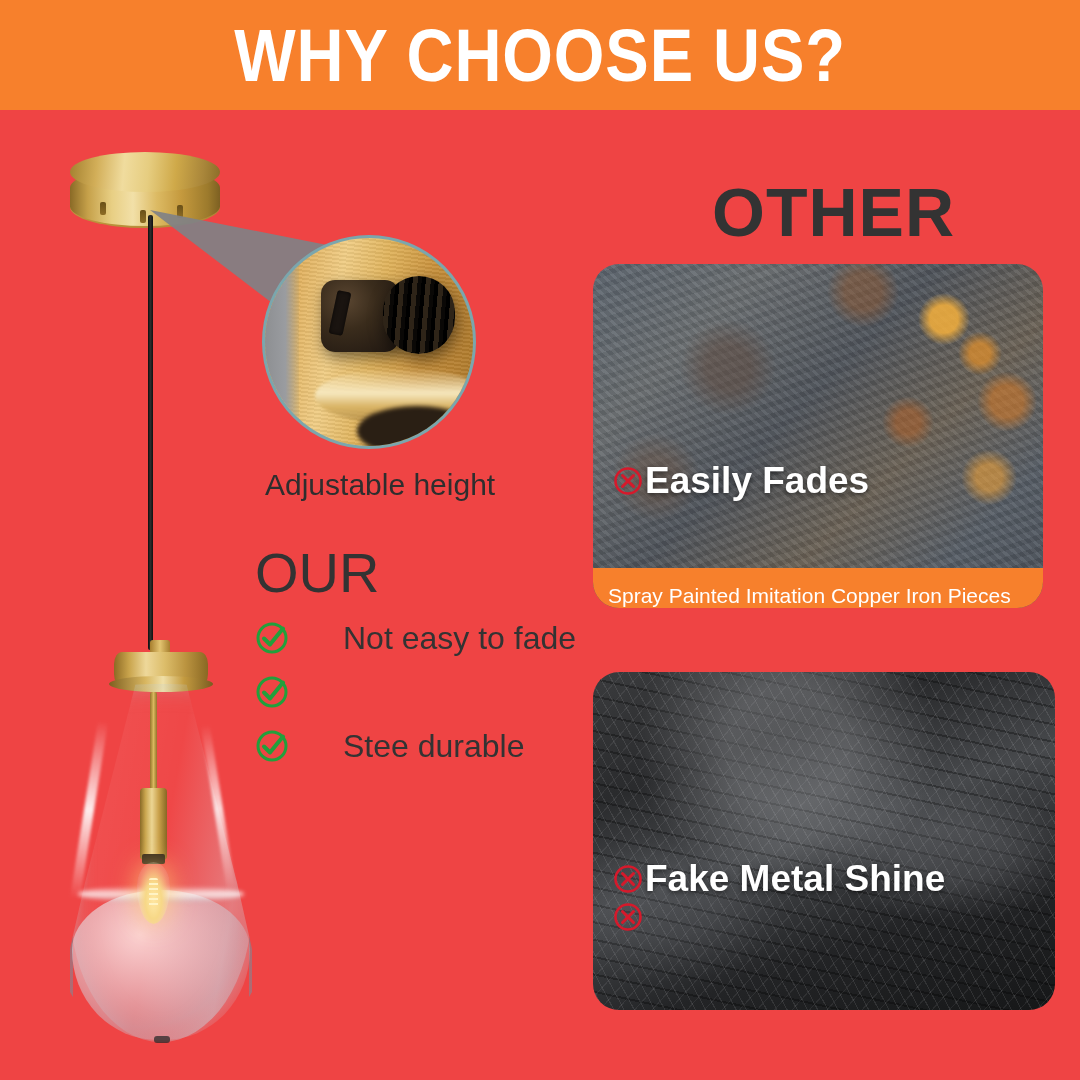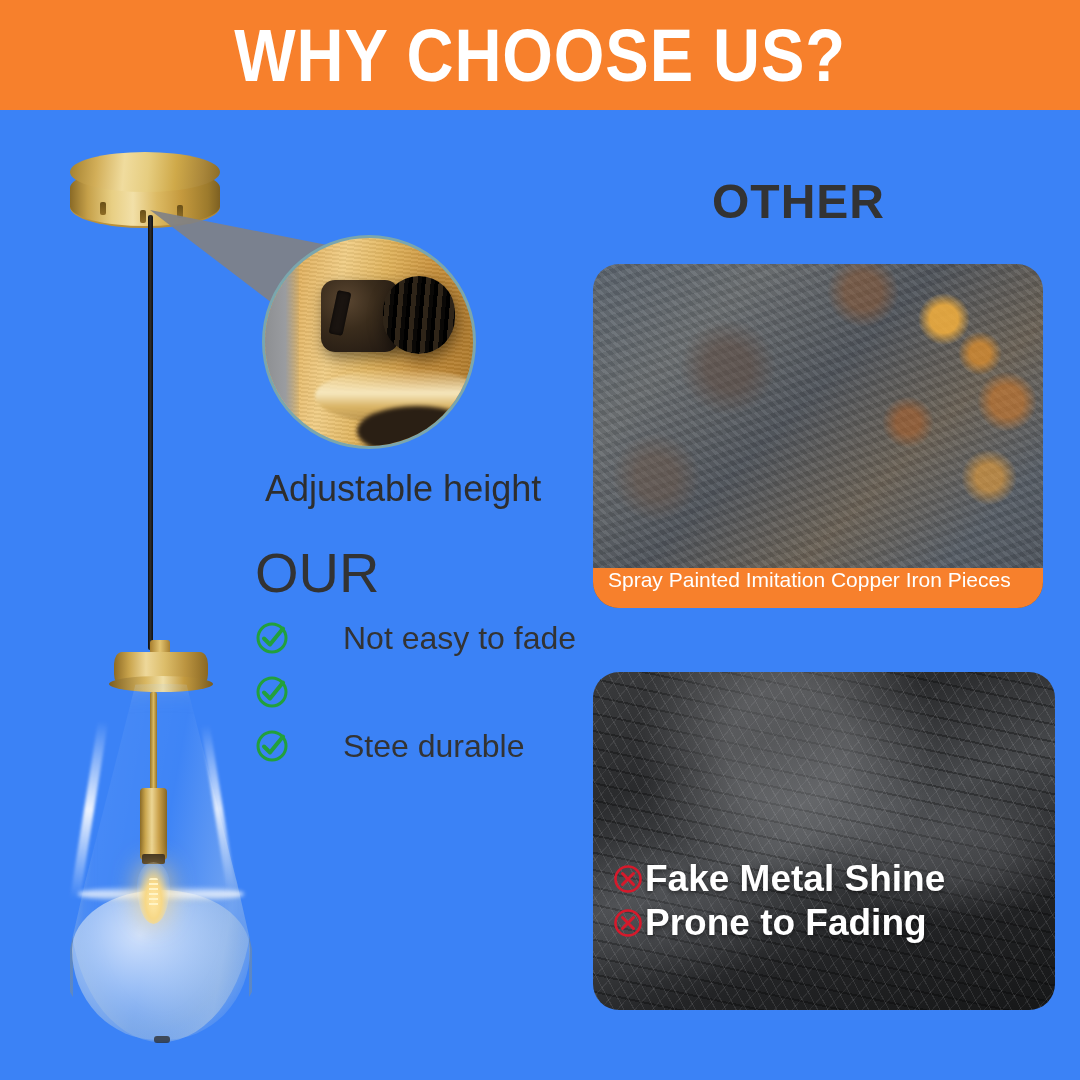--- a/index.html
+++ b/index.html
@@ -4,21 +4,21 @@
 <style>
   html, body {
     margin: 0;
     padding: 0;
     background: #ffffff;
   }
   #page {
     position: relative;
     width: 1080px;
     height: 1080px;
-    background: #3b82f6;
+    background: #ef4444;
     font-family: "Liberation Sans", sans-serif;
     overflow: hidden;
   }
 
   
   #header-banner {
     position: absolute;
     left: 0; top: 0;
     width: 1080px;
     height: 110px;
@@ -135,21 +135,21 @@
     filter: blur(1.4px);
   }
   #mag-dark-bottom {
     position: absolute; left: 92px; top: 168px; width: 120px; height: 50px;
     border-radius: 50%; background: #2a1f14; filter: blur(2px);
   }
 
   
   #adjustable-label {
     position: absolute; left: 265px; top: 358px;
-    font-size: 36px; color: #2e2e2e; font-weight: 400;
+    font-size: 30px; color: #2e2e2e; font-weight: 400;
     white-space: nowrap;
   }
 
   
   #pendant { position: absolute; left: 62px; top: 530px; width: 220px; height: 420px; }
   #pend-collar-top {
     position: absolute; left: 88px; top: 0; width: 20px; height: 14px;
     background: linear-gradient(90deg,#a87f2e,#e3c471,#a87f2e); border-radius: 3px;
   }
   #pend-collar {
@@ -246,21 +246,21 @@
     display: flex; align-items: center;
     margin: 0 0 8px 0;
     height: 46px;
   }
   .check-icon { width: 34px; height: 34px; margin-right: 14px; flex: 0 0 auto; }
   .our-text { font-size: 32px; color: #333333; font-weight: 400; white-space: nowrap; margin-left: 40px; }
 
   
   #other-heading {
     position: absolute; left: 712px; top: 178px;
-    font-size: 48px; font-weight: bold; color: #333333;
+    font-size: 68px; font-weight: bold; color: #333333;
     letter-spacing: 1px; line-height: 1; text-align: right;
   }
 
   .compare-card {
     position: absolute;
     width: 450px;
     border-radius: 26px;
     overflow: hidden;
   }
   #card-other-1 { left: 593px; top: 264px; height: 344px; }
@@ -307,21 +307,21 @@
   .card-bullet-text {
     font-size: 37px; font-weight: bold; color: #ffffff;
     white-space: nowrap;
     text-shadow: 0 2px 5px rgba(0,0,0,0.55);
   }
 
   .card-caption {
     position: absolute; left: 0; bottom: 0; width: 100%;
     height: 40px;
     background: #F7802C;
-    display: flex; align-items: flex-start;
+    display: flex; align-items: flex-end;
     padding-left: 15px;
     box-sizing: border-box;
   }
   .card-caption-text {
     font-size: 21px; color: #ffffff; font-weight: 400; white-space: nowrap;
   }
 </style>
 </head>
 <body>
 
@@ -404,20 +404,27 @@
       <span class="our-text">Stee durable</span>
     </div>
   </div>
 
   <div id="other-heading">OTHER</div>
 
   <div class="compare-card" id="card-other-1">
     <div class="card-photo" id="photo-rust"></div>
 
     <div class="card-bullets" id="bullets-1">
+      <div class="card-bullet">
+        <svg class="x-icon" viewBox="0 0 30 30">
+          <circle cx="15" cy="15" r="12.5" fill="none" stroke="#D6192B" stroke-width="2.6"></circle>
+          <path d="M9.5 9.5 L20.5 20.5 M20.5 9.5 L9.5 20.5" stroke="#D6192B" stroke-width="3" stroke-linecap="round"></path>
+        </svg>
+        <span class="card-bullet-text">Easily Fades</span>
+      </div>
     </div>
 
     <div class="card-caption">
       <span class="card-caption-text">Spray Painted Imitation Copper Iron Pieces</span>
     </div>
   </div>
 
   <div class="compare-card" id="card-other-2">
     <div class="card-photo" id="photo-dark"></div>
 
@@ -427,19 +434,18 @@
           <circle cx="15" cy="15" r="12.5" fill="none" stroke="#D6192B" stroke-width="2.6"></circle>
           <path d="M9.5 9.5 L20.5 20.5 M20.5 9.5 L9.5 20.5" stroke="#D6192B" stroke-width="3" stroke-linecap="round"></path>
         </svg>
         <span class="card-bullet-text">Fake Metal Shine</span>
       </div>
       <div class="card-bullet">
         <svg class="x-icon" viewBox="0 0 30 30">
           <circle cx="15" cy="15" r="12.5" fill="none" stroke="#D6192B" stroke-width="2.6"></circle>
           <path d="M9.5 9.5 L20.5 20.5 M20.5 9.5 L9.5 20.5" stroke="#D6192B" stroke-width="3" stroke-linecap="round"></path>
         </svg>
-        <span class="card-bullet-text">Prone to Fading</span>
       </div>
     </div>
 
   </div>
 
 </div>
 
 </body></html>

